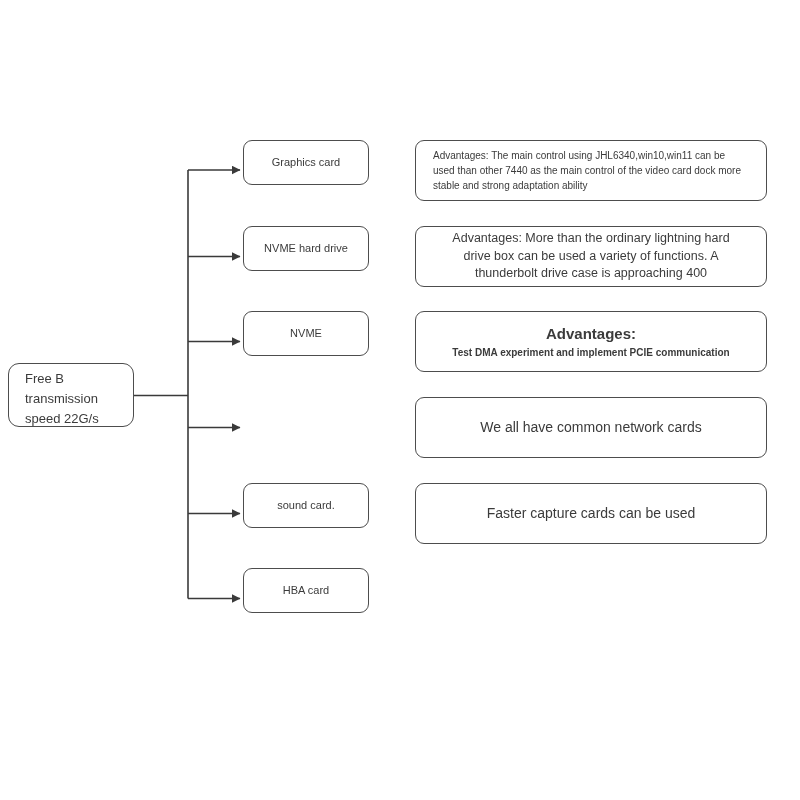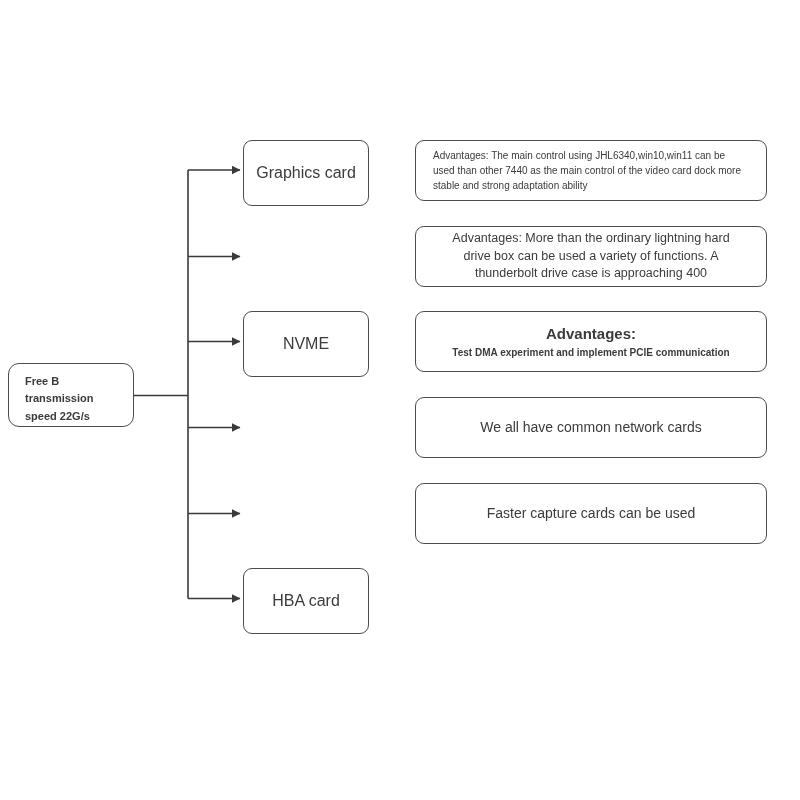--- a/index.html
+++ b/index.html
@@ -28,23 +28,23 @@
     display:flex;
     flex-direction:column;
     align-items:center;
     justify-content:center;
     text-align:center;
   }
   .root{
     left:8px;top:363px;width:126px;height:64px;border-radius:11px;
     align-items:flex-start;text-align:left;
     padding:8px 8px 0 16px;
-    font-size:11px;line-height:1.55;font-weight:bold;
+    font-size:13px;line-height:1.55;
   }
-  .label-box{left:243px;width:126px;height:66px;font-size:16px;line-height:1.45;padding:0 10px;}
+  .label-box{left:243px;width:126px;height:45px;font-size:11px;line-height:1.45;padding:0 10px;}
   .desc-box{left:415px;width:352px;height:61px;}
   .r0{top:140px;}
   .r1{top:226px;}
   .r2{top:311px;}
   .r3{top:397px;}
   .r4{top:483px;}
   .r5{top:568px;}
   .desc-small{
     font-size:10px;line-height:1.5;
     align-items:flex-end;text-align:left;
@@ -80,36 +80,42 @@
     <span>Free B transmission speed 22G/s</span>
   </div>
 
   <div class="box label-box r0">
     <span>Graphics card</span>
   </div>
   <div class="box desc-box desc-small r0">
     <span>Advantages: The main control using JHL6340,win10,win11 can be used than other 7440 as the main control of the video card dock more stable and strong adaptation ability</span>
   </div>
 
+  <div class="box label-box r1">
+    <span>NVME hard drive</span>
+  </div>
   <div class="box desc-box desc-medium r1">
     <span>Advantages: More than the ordinary lightning hard drive box can be used a variety of functions. A thunderbolt drive case is approaching 400</span>
   </div>
 
   <div class="box label-box r2">
     <span>NVME</span>
   </div>
   <div class="box desc-box r2">
     <span class="desc-title">Advantages:</span>
     <span class="desc-sub">Test DMA experiment and implement PCIE communication</span>
   </div>
 
   <div class="box desc-box desc-large r3">
     <span>We all have common network cards</span>
   </div>
 
+  <div class="box label-box r4">
+    <span>sound card.</span>
+  </div>
   <div class="box desc-box desc-large r4">
     <span>Faster capture cards can be used</span>
   </div>
 
   <div class="box label-box r5">
     <span>HBA card</span>
   </div>
 
 </div>
 

